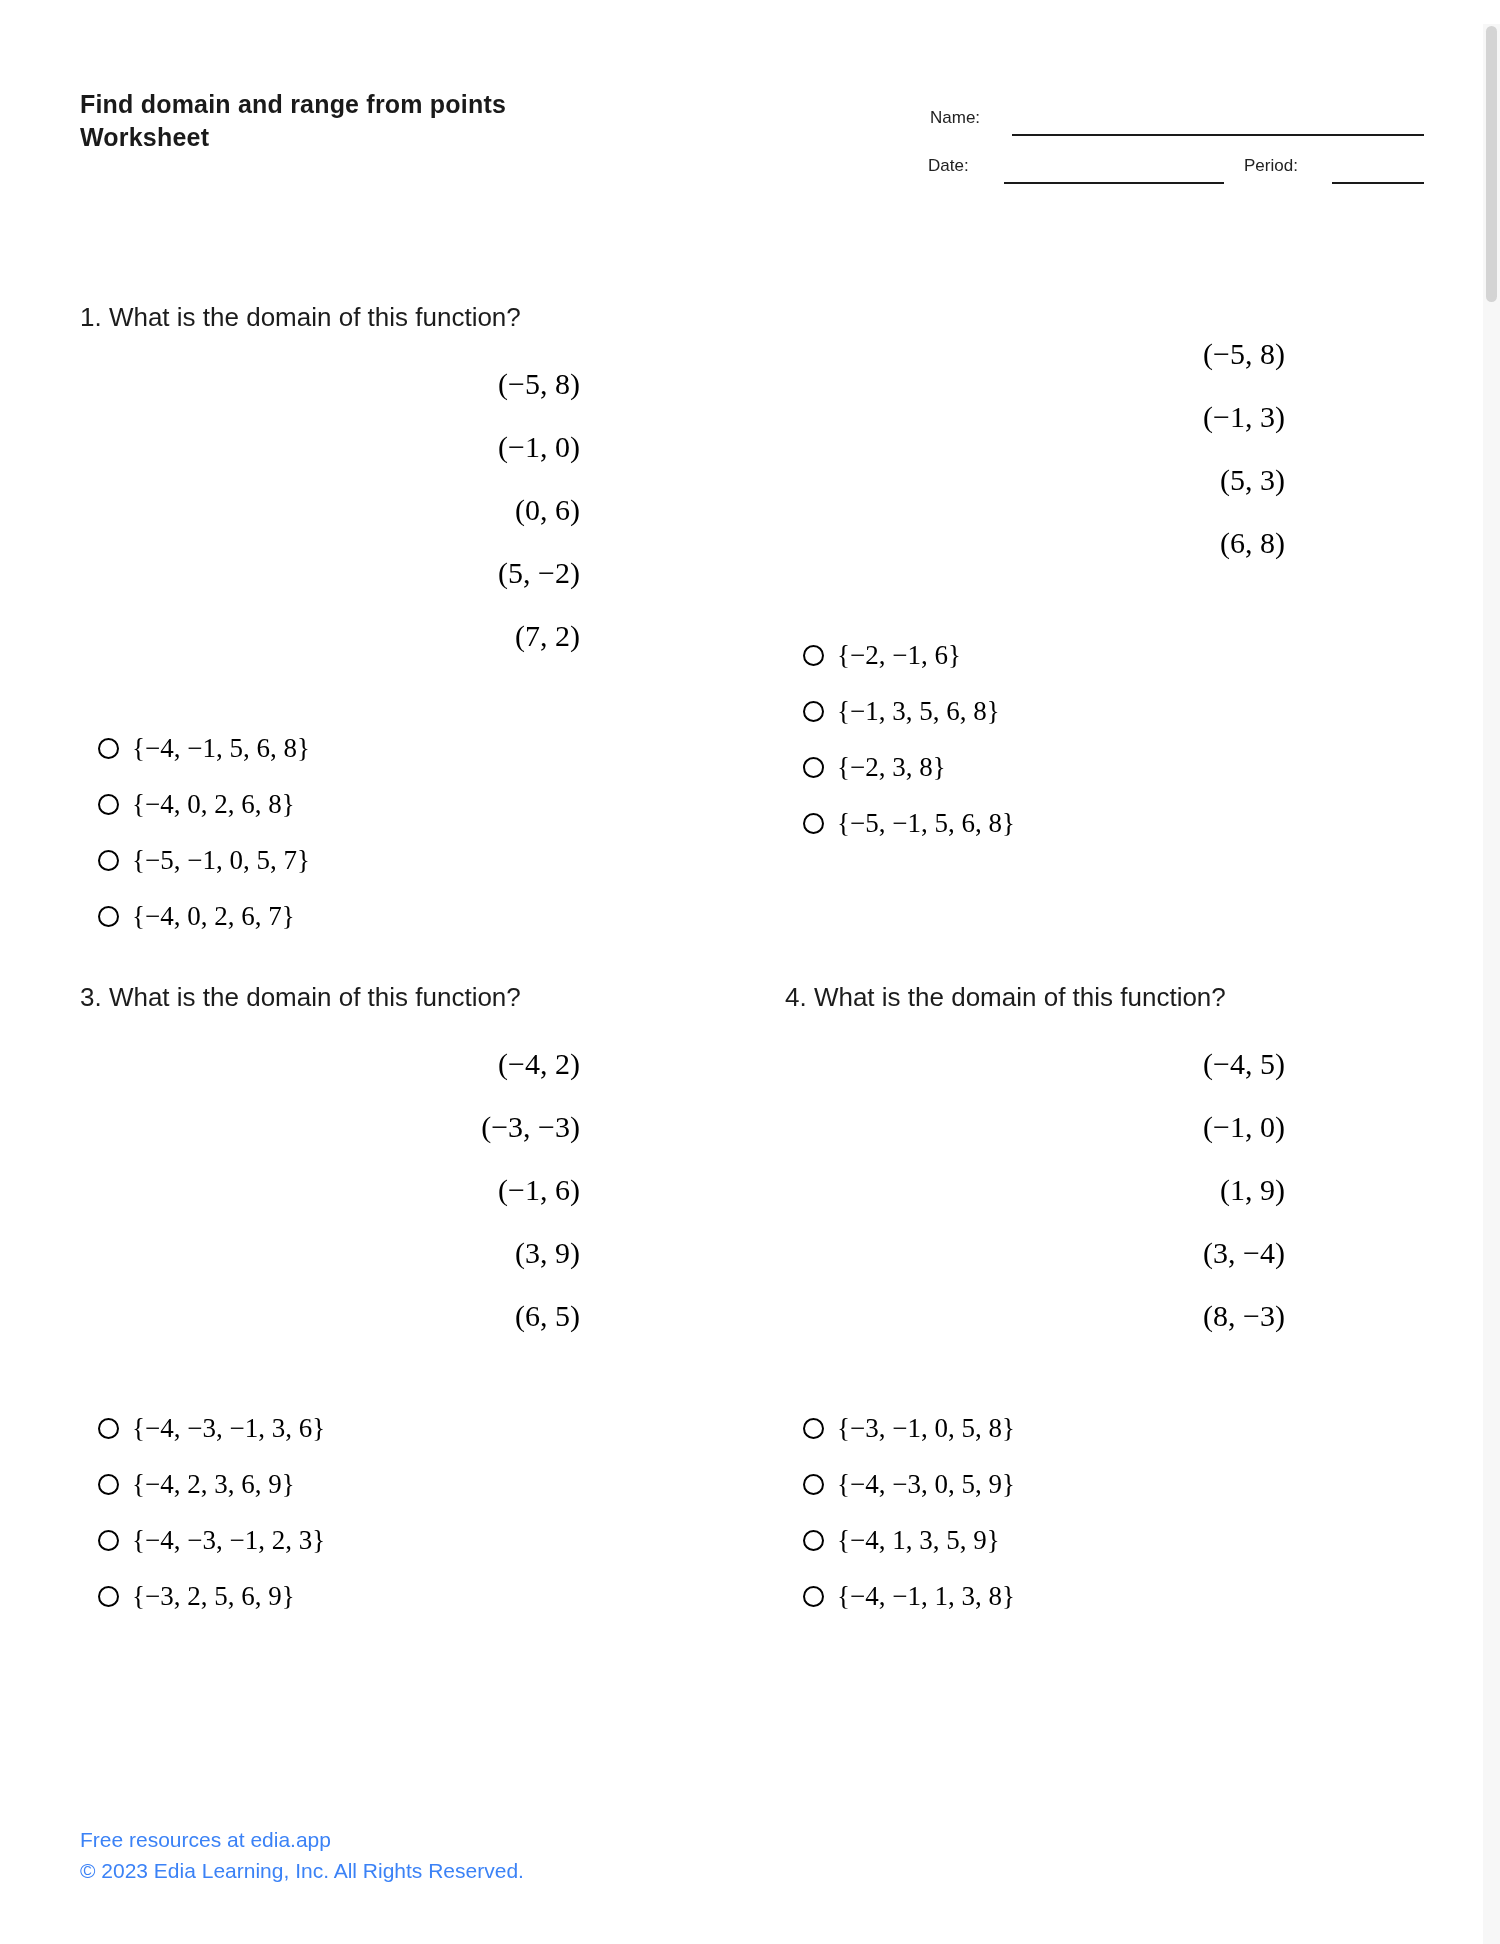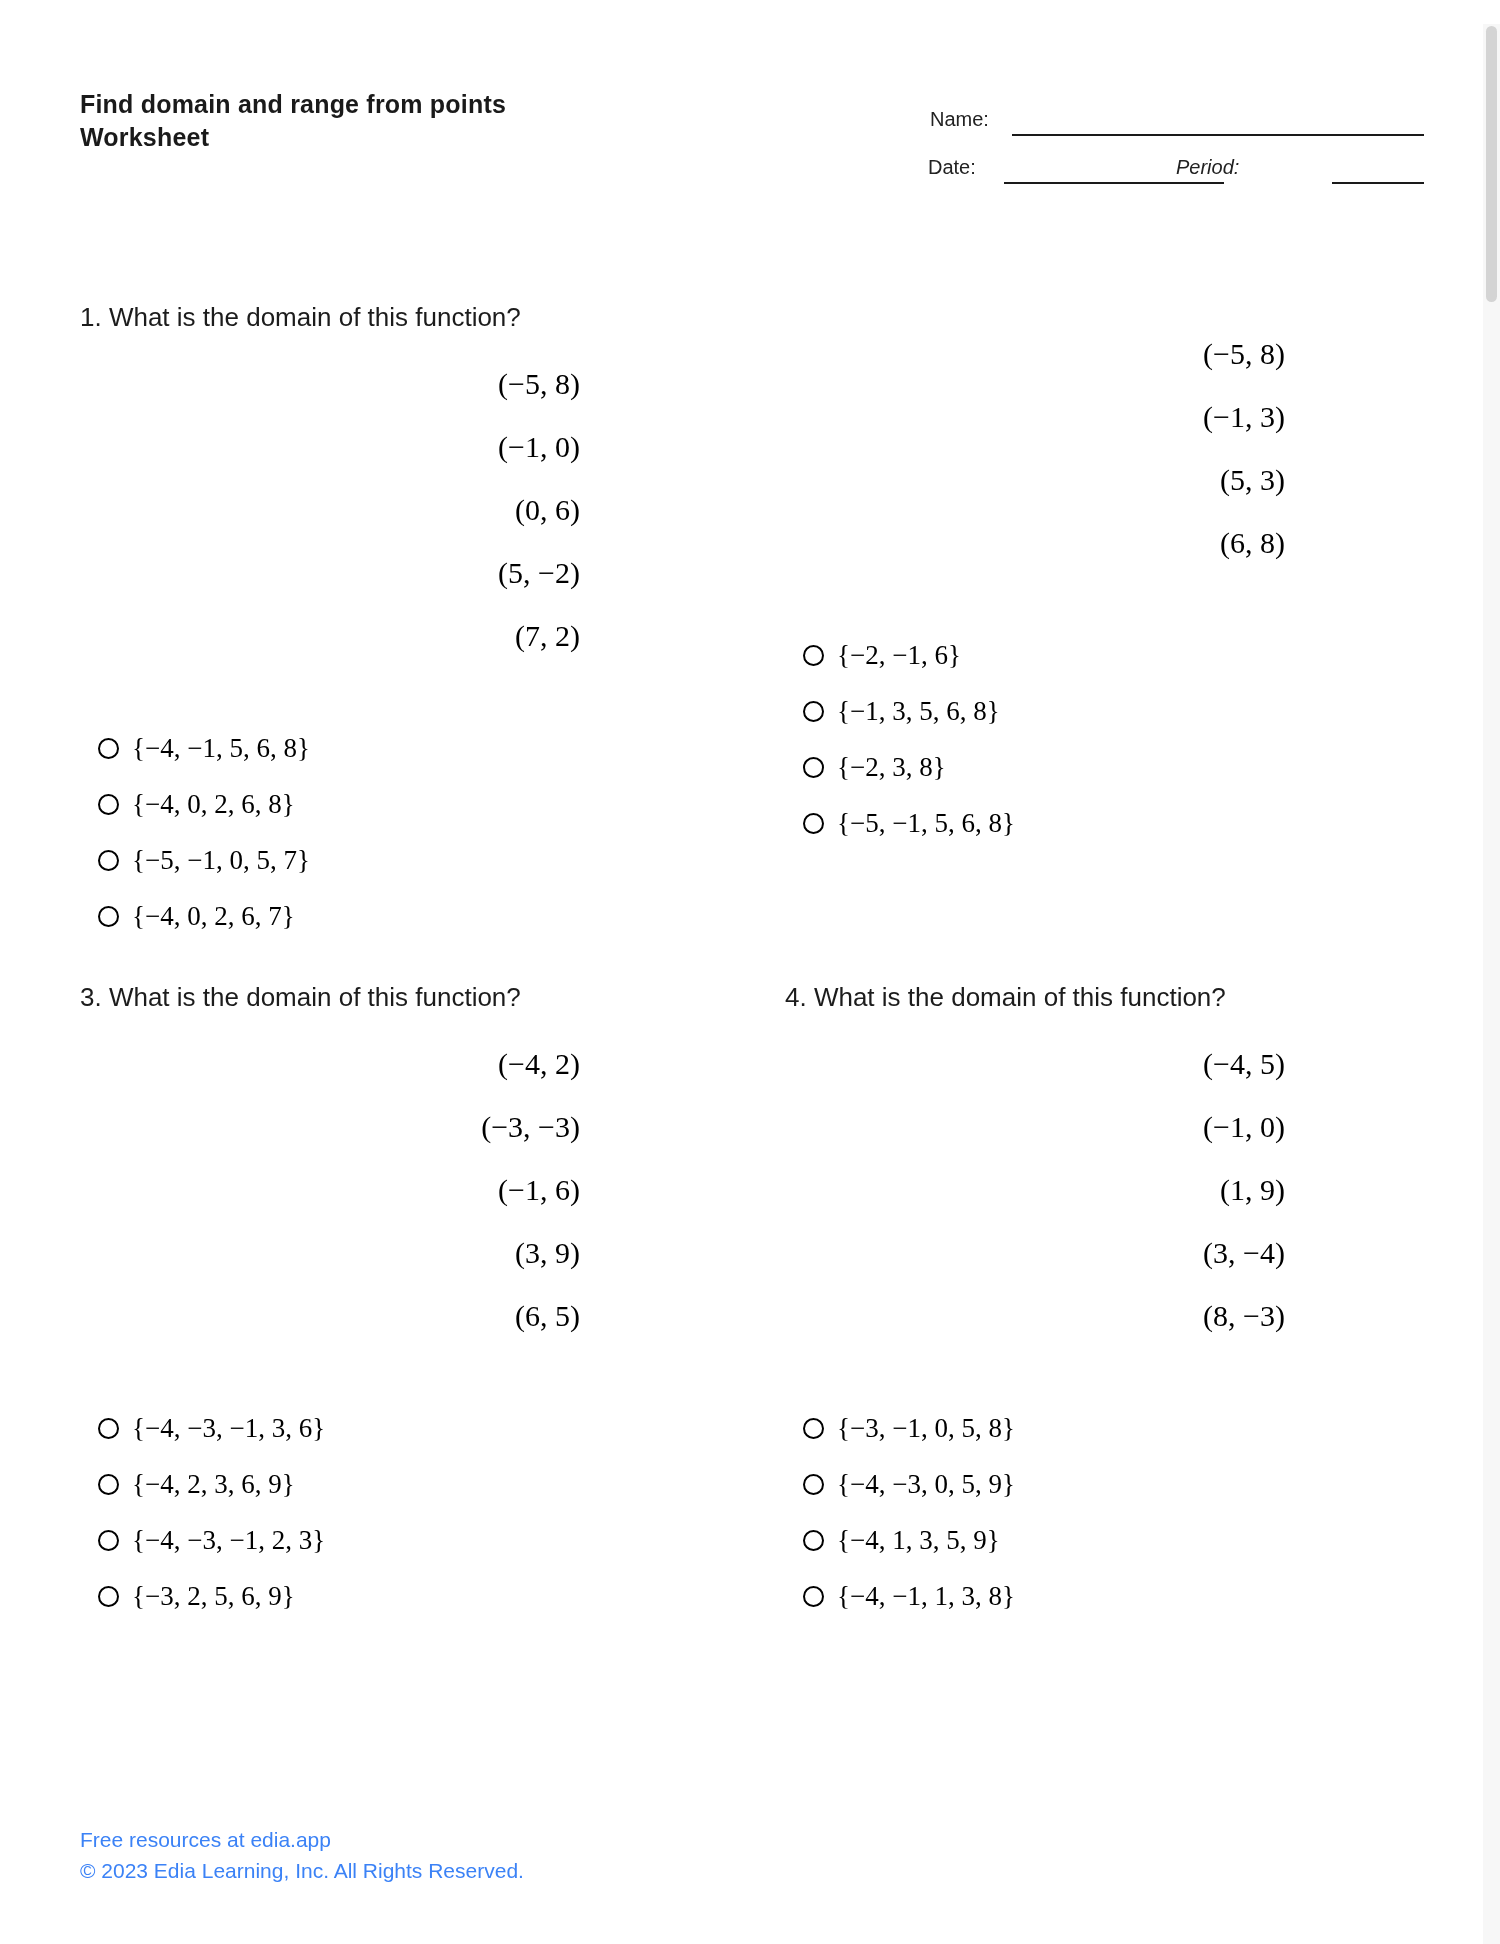--- a/index.html
+++ b/index.html
@@ -12,24 +12,24 @@
     overflow: hidden;
   }
   .page { position: absolute; inset: 0; margin-top: 24px; }
 
   
   .title {
     position: absolute; left: 80px; top: 64px;
     font-size: 25px; font-weight: 700; line-height: 33px;
     color: #1a1a1a; letter-spacing: 0.2px;
   }
-  .lbl { position: absolute; font-size: 20px; color: #222; }
+  .lbl { position: absolute; font-size: 17px; color: #222; }
   .name-lbl   { left: 930px;  top: 84px; }
   .date-lbl   { left: 928px;  top: 132px; }
-  .period-lbl { left: 1176px; top: 132px; font-style: italic; }
+  .period-lbl { left: 1244px; top: 132px; }
   .uline { position: absolute; height: 0; border-bottom: 2px solid #1a1a1a; }
   .name-line   { left: 1012px; top: 110px; width: 412px; }
   .date-line   { left: 1004px; top: 158px; width: 220px; }
   .period-line { left: 1332px; top: 158px; width: 92px; }
 
   
   .questions-grid {
     position: absolute; left: 80px; top: 278px;
     display: grid;
     grid-template-columns: 705px 705px;

